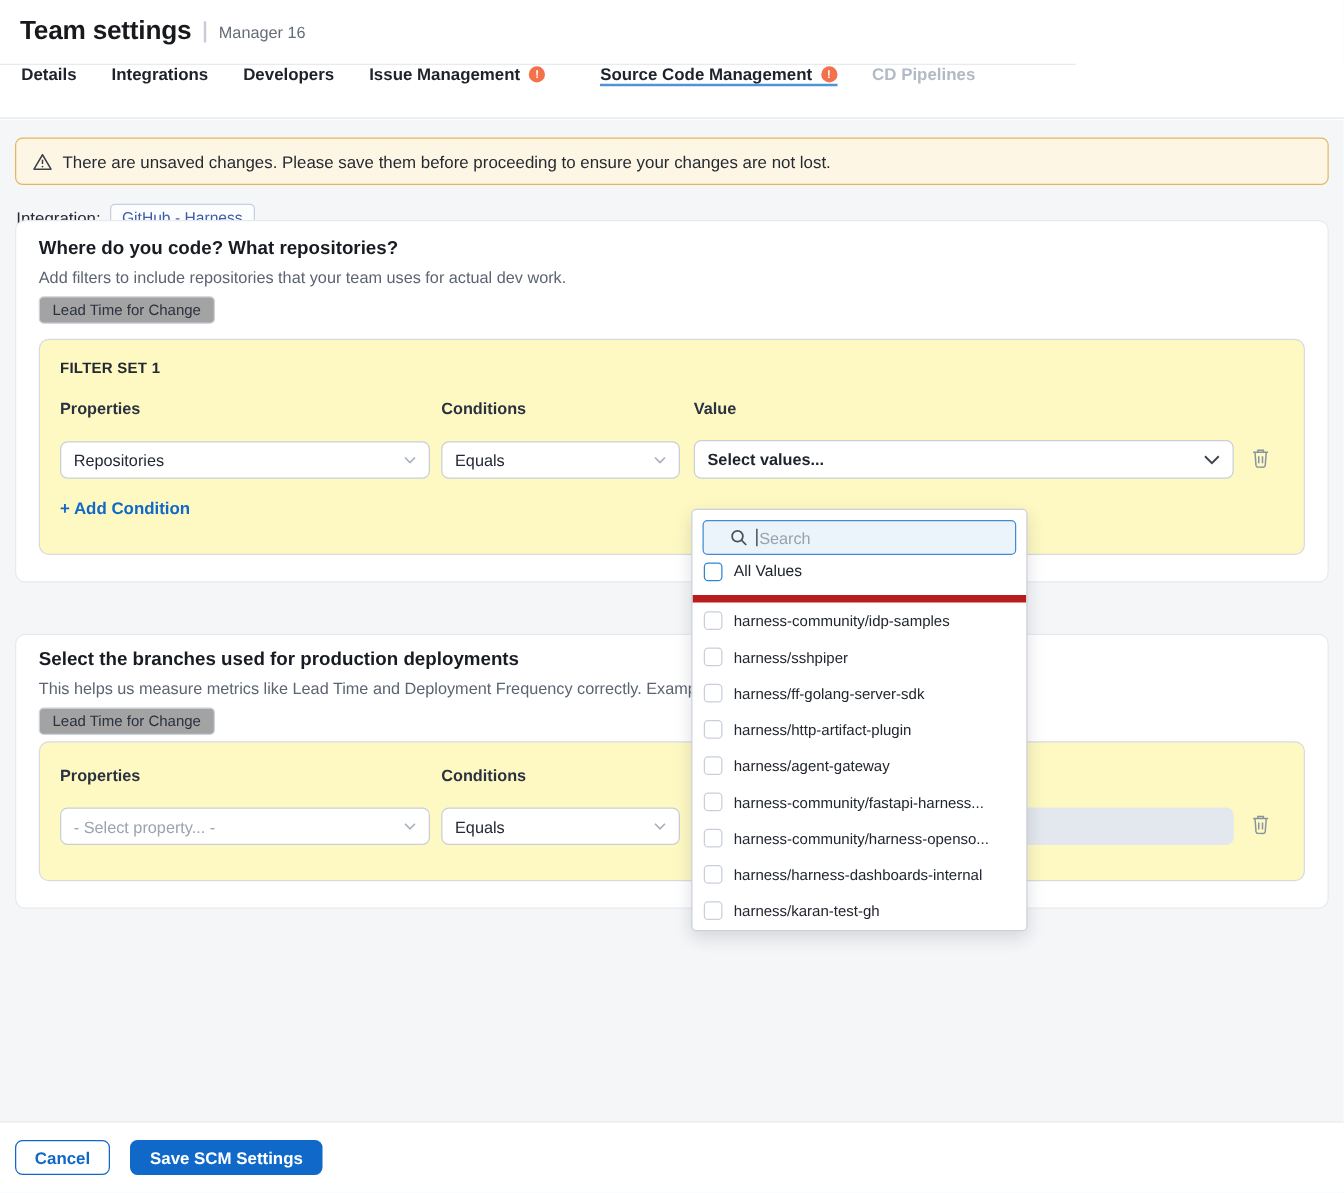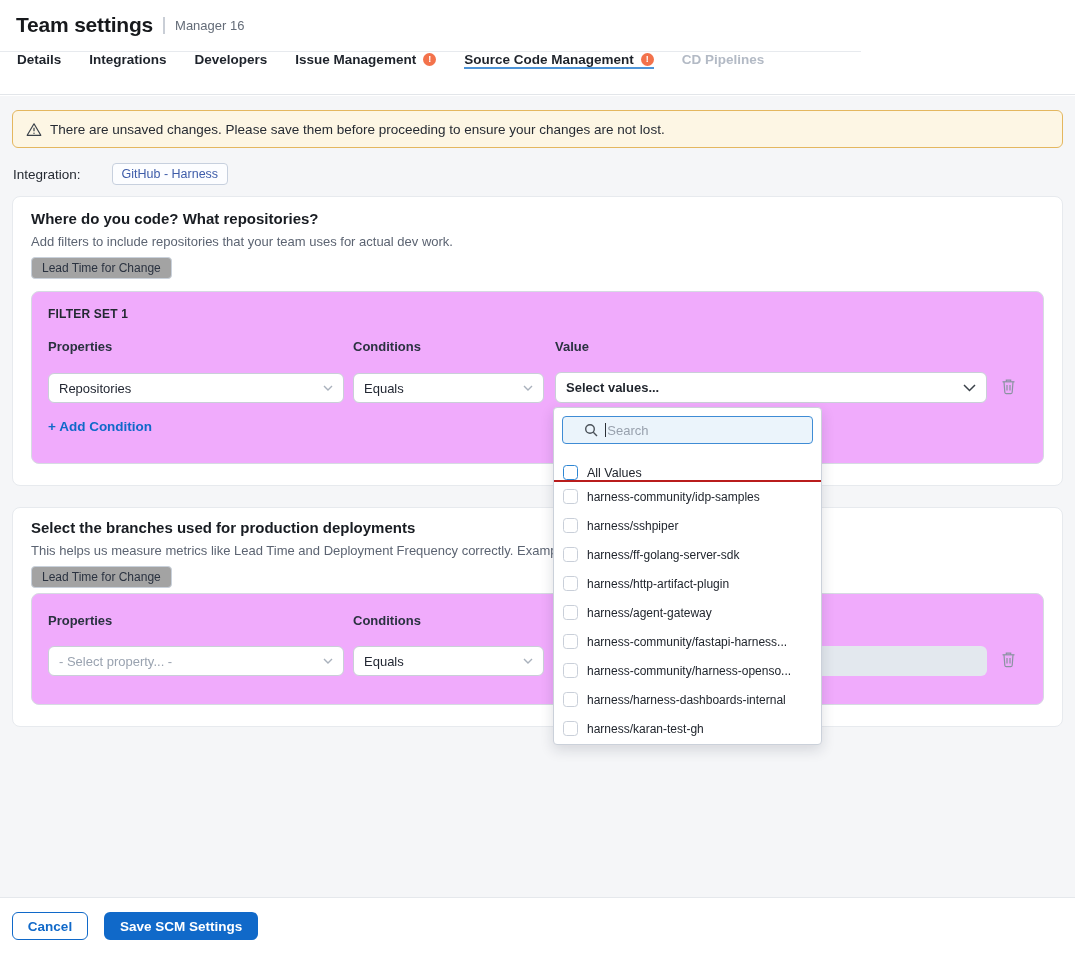--- a/index.html
+++ b/index.html
@@ -10,58 +10,58 @@
   }
   
   .header { position:absolute; left:0; top:0; width:861px; height:52px; background:#fff; border-bottom:1px solid #e7eaee; }
   .title-row { position:absolute; left:16px; top:13px; display:flex; align-items:center; }
   .page-title { font-size:21px; font-weight:700; color:#17191c; letter-spacing:-0.2px; }
   .title-divider { width:2px; height:17px; background:#c9ced6; margin:0 10px; }
   .title-context { font-size:13px; color:#646c78; }
   
   .tabs { position:absolute; left:0; top:52px; width:1075px; height:43px; background:#fff; border-bottom:1px solid #e3e6ea; display:flex; align-items:flex-start; padding-left:17px; gap:28px; }
   .tab { display:flex; align-items:center; font-size:13.5px; font-weight:600; color:#1e232b; border-bottom:2.5px solid transparent; cursor:pointer; }
-  .tab-active { border-bottom-color:#4d94d8; }
+  .tab-active { border-bottom-color:#4d94d8;margin-left:16px; }
   .tab-disabled { color:#b3bac5; cursor:default; }
   .warn-badge { display:inline-flex; align-items:center; justify-content:center; width:13px; height:13px; border-radius:50%; background:#f3724b; color:#fff; font-size:9px; font-weight:700; margin-left:7px; line-height:1; }
   
   .bg-main { position:absolute; left:0; top:96px; width:1075px; height:801px; background:#f5f6f8; }
   
   .banner { position:absolute; left:12px; top:110px; width:1051px; height:38px; background:#fdf6e4; border:1px solid #e4b75f; border-radius:6px; display:flex; align-items:center; padding-left:13px; gap:8px; }
   .banner-text { font-size:13.5px; color:#262b33; }
   
   .integration-row { position:absolute; left:13px; top:162px; height:24px; display:flex; align-items:center; gap:7px; }
   .integration-label { font-size:13.5px; color:#262b33; }
-  .integration-chip { padding:3px 9px; border:1px solid #c7d0de; border-radius:4px; background:#fcfdff; color:#3e5ca9; font-size:12.5px;margin-left:24px; }
+  .integration-chip { padding:3px 9px; border:1px solid #c7d0de; border-radius:4px; background:#fcfdff; color:#3e5ca9; font-size:12.5px; }
   
   .card { position:absolute; left:12px; width:1051px; background:#fff; border:1px solid #e7eaee; border-radius:8px; }
-  .card-repos { top:196px; height:290px; }
+  .card-repos { top:176px; height:290px; }
   .card-branches { top:507px; height:220px; }
   .card h2 { position:absolute; left:18px; font-size:15px; font-weight:700; color:#181c22; }
   .card .sub { position:absolute; left:18px; font-size:13px; color:#5c6472; white-space:nowrap; }
   .metric-tag { position:absolute; left:18px; display:inline-block; padding:3px 10px; border:1px solid #c9d1db; border-radius:4px; background:#a3a3a3; font-size:12px; color:#2a3240; }
-  .inner-box { position:absolute; left:18px; width:1013px; border:1px solid #d6dbe2; border-radius:8px; background:#f0abfc; }
+  .inner-box { position:absolute; left:18px; width:1013px; border:1px solid #d6dbe2; border-radius:8px; background:#fef9c3; }
   .inner-repos { top:94px; height:173px; }
   .inner-branches { top:85px; height:112px; }
   .fs-title { position:absolute; left:16px; top:15px; font-size:12px; font-weight:700; letter-spacing:.2px; color:#232932; }
   .col-label { position:absolute; font-size:13px; font-weight:700; color:#2a3240; }
   .select { position:absolute; height:30px; background:#fff; border:1px solid #c9cfd8; border-radius:6px; display:flex; align-items:center; padding:0 10px; font-size:13px; color:#232833; cursor:pointer; }
   .select .chev { margin-left:auto; display:flex; align-items:center; }
   .select-value-text { font-weight:600; color:#1f242c; }
   .placeholder-text { color:#9aa3b0; }
   .disabled-field { position:absolute; height:30px; background:#e3e8ee; border-radius:6px; }
   .add-condition { position:absolute; left:16px; top:127px; font-size:13.5px; font-weight:700; color:#1069c9; cursor:pointer; }
   .trash-btn { position:absolute; width:20px; height:20px; display:flex; align-items:center; justify-content:center; cursor:pointer; }
   
   .dropdown { position:absolute; left:553px; top:407px; width:269px; height:338px; background:#fff; border:1px solid #cbd1da; border-radius:4px; box-shadow:0 5px 14px rgba(20,30,50,.14); overflow:hidden; z-index:20; }
   .search-wrap { margin:8px 8px 6px; height:28px; border:1.5px solid #3f8cd5; background:#ebf4fb; border-radius:4px; display:flex; align-items:center; padding:0 21px; }
   .caret { width:1.5px; height:14px; background:#2a2f36; margin:0 1px 0 7px; }
   .search-input { border:none; outline:none; background:transparent; font-size:13px; width:100%; font-family:"Liberation Sans",sans-serif; color:#21262e; }
   .search-input::placeholder { color:#98a1ad; }
-  .all-values-row { height:32px; display:flex; align-items:flex-end; gap:9px; padding-left:9px; border-bottom:2px solid #b91c1c; cursor:pointer; }
+  .all-values-row { height:32px; display:flex; align-items:flex-start; gap:9px; padding-left:9px; border-bottom:6px solid #b91c1c; cursor:pointer; }
   .cb { width:15px; height:15px; border:1.5px solid #c9cfd9; border-radius:3.5px; background:#fff; flex:0 0 auto; }
   .cb-blue { border-color:#2e86d3; }
   .all-values-label { font-size:12.5px; color:#20252d; }
   .opt-list { }
   .opt-row { height:29px; display:flex; align-items:center; gap:9px; padding-left:9px; cursor:pointer; }
   .opt-label { font-size:12px; color:#21262e; white-space:nowrap; }
   
   .footer { position:absolute; left:0; top:897px; width:1075px; height:57px; background:#fff; border-top:1px solid #e5e8ec; }
   .btn { position:absolute; top:14px; height:28px; border-radius:6px; font-size:13.5px; font-weight:700; display:flex; align-items:center; justify-content:center; cursor:pointer; font-family:"Liberation Sans",sans-serif; }
   .btn-cancel { left:12px; width:76px; background:#fff; border:1.5px solid #1069c9; color:#1069c9; }

